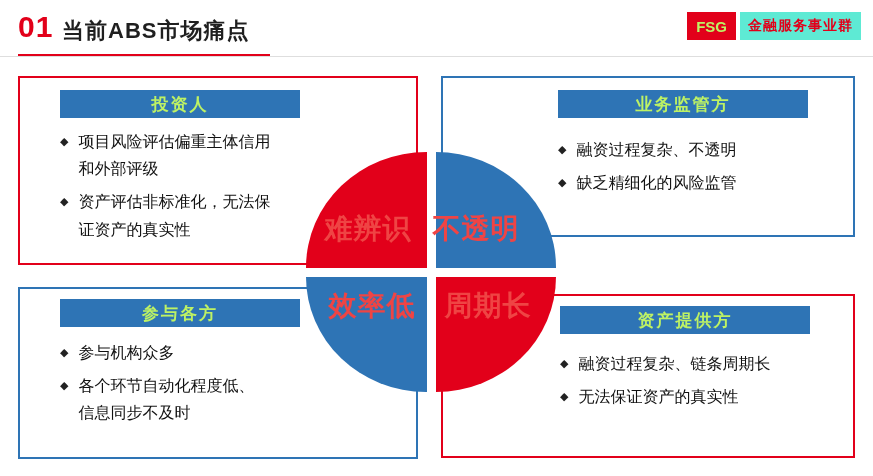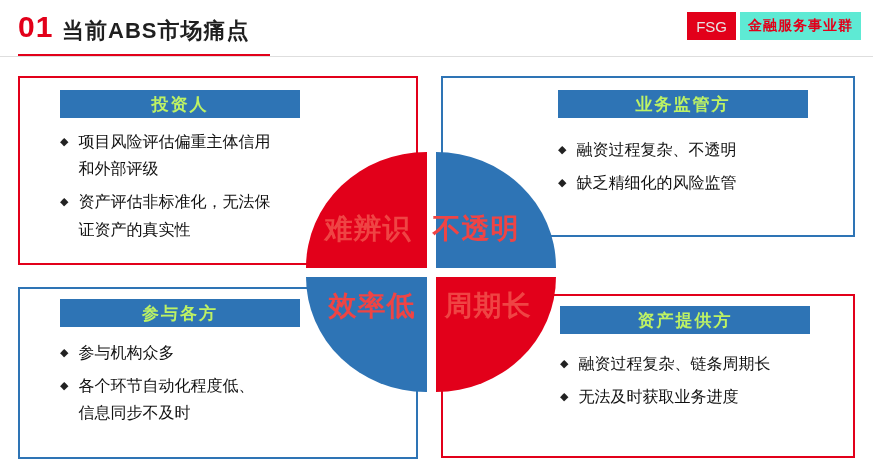--- a/index.html
+++ b/index.html
@@ -6,21 +6,21 @@
   :root { --red:#e2001a; --blue:#2e74b5; }
   html,body { background:#ffffff; }
   body { font-family:"Liberation Sans","DejaVu Sans",sans-serif; color:#1a1a1a; }
 
   .slide { position:relative; width:873px; height:476px; background:#fff; overflow:hidden; }
 
   
   .header-num { position:absolute; left:18px; top:10px; font-size:30px; font-weight:bold; color:var(--red); letter-spacing:1px; }
   .header-title { position:absolute; left:62px; top:16px; font-size:22px; font-weight:bold; color:#1f1f1f; letter-spacing:1px; }
   .badges { position:absolute; right:12px; top:12px; display:flex; align-items:stretch; gap:4px; }
-  .badge-fsg { background:var(--red); color:#e5e5e5; font-weight:normal; font-size:15px; padding:5px 9px; display:flex; align-items:center; }
+  .badge-fsg { background:var(--red); color:#bef264; font-weight:bold; font-size:15px; padding:5px 9px; display:flex; align-items:center; }
   .badge-dept { background:#5eead4; color:var(--red); font-weight:bold; font-size:14px; padding:5px 8px; display:flex; align-items:center; letter-spacing:1px; }
   .underline-red { position:absolute; left:18px; top:54px; width:252px; height:3px; background:var(--red); }
   .underline-gray { position:absolute; left:0; top:56px; width:873px; height:1px; background:#dedede; }
 
   
   .pain-box { position:absolute; background:#fff; border:2px solid; z-index:1; }
   .pain-box.red-border { border-color:var(--red); }
   .pain-box.blue-border { border-color:var(--blue); }
   .box-tl { left:18px;  top:76px;  width:400px; height:189px; }
   .box-tr { left:441px; top:76px;  width:414px; height:161px; }
@@ -120,21 +120,21 @@
 
   <div class="pain-box red-border box-br">
     <div class="banner">资产提供方</div>
     <ul class="bullets">
       <li class="bullet">
         <span class="marker">◆</span>
         <span class="text">融资过程复杂、链条周期长</span>
       </li>
       <li class="bullet">
         <span class="marker">◆</span>
-        <span class="text">无法及时获取业务进度</span>
+        <span class="text">无法保证资产的真实性</span>
       </li>
     </ul>
   </div>
 
   <div class="circle">
     <div class="quad tl"></div>
     <div class="quad tr"></div>
     <div class="quad bl"></div>
     <div class="quad br"></div>
     <span class="qlabel tl">难辨识</span>

